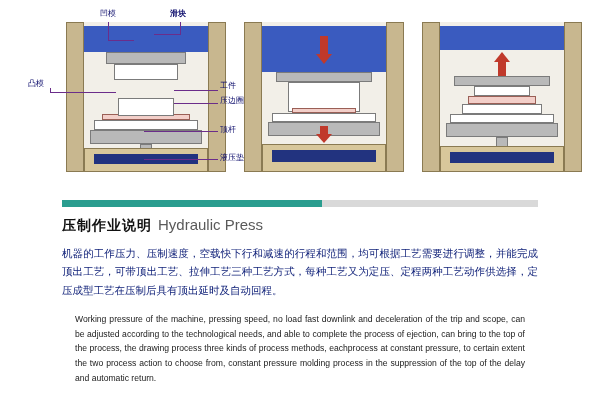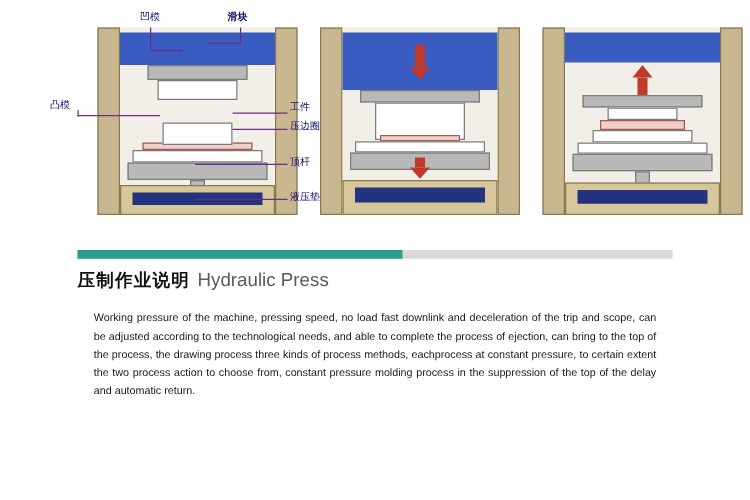--- a/index.html
+++ b/index.html
@@ -17,21 +17,21 @@
   .page {
     position: absolute;
     left: 0; top: 0;
     width: 600px;
     height: 400px;
   }
 
   
   .diagram-area {
     position: absolute;
-    left: 16px; top: 0;
+    left: 4px; top: 0;
     width: 524px;
     height: 200px;
   }
   .panel {
     position: absolute;
     top: 22px;
     width: 160px;
     height: 150px;
     background: #e9e6df;
   }
@@ -244,16 +244,17 @@
   </div>
 
   <div class="divider">
     <div class="divider-accent"></div>
   </div>
 
   <div class="content">
     <h1 class="heading">
       <span class="cn">压制作业说明</span><span class="en">Hydraulic Press</span>
     </h1>
+    <p class="para-cn">机器的工作压力、压制速度，空载快下行和减速的行程和范围，均可根据工艺需要进行调整，并能完成顶出工艺，可带顶出工艺、拉伸工艺三种工艺方式，每种工艺又为定压、定程两种工艺动作供选择，定压成型工艺在压制后具有顶出延时及自动回程。</p>
     <p class="para-en">Working pressure of the machine, pressing speed, no load fast downlink and deceleration of the trip and scope, can be adjusted according to the technological needs, and able to complete the process of ejection, can bring to the top of the process, the drawing process three kinds of process methods, eachprocess at constant pressure, to certain extent the two process action to choose from, constant pressure molding process in the suppression of the top of the delay and automatic return.</p>
   </div>
 
 </div>
 
 </body></html>

